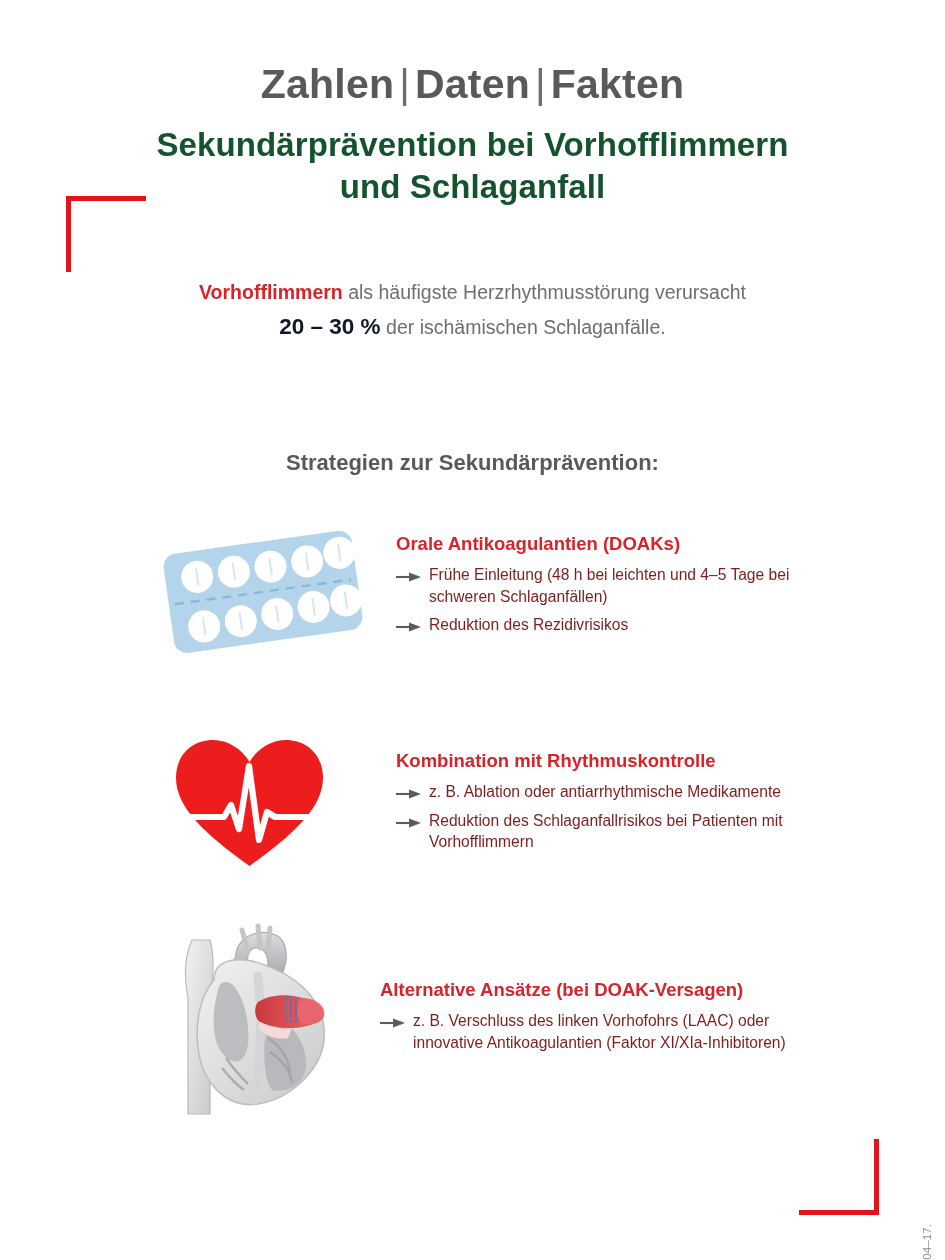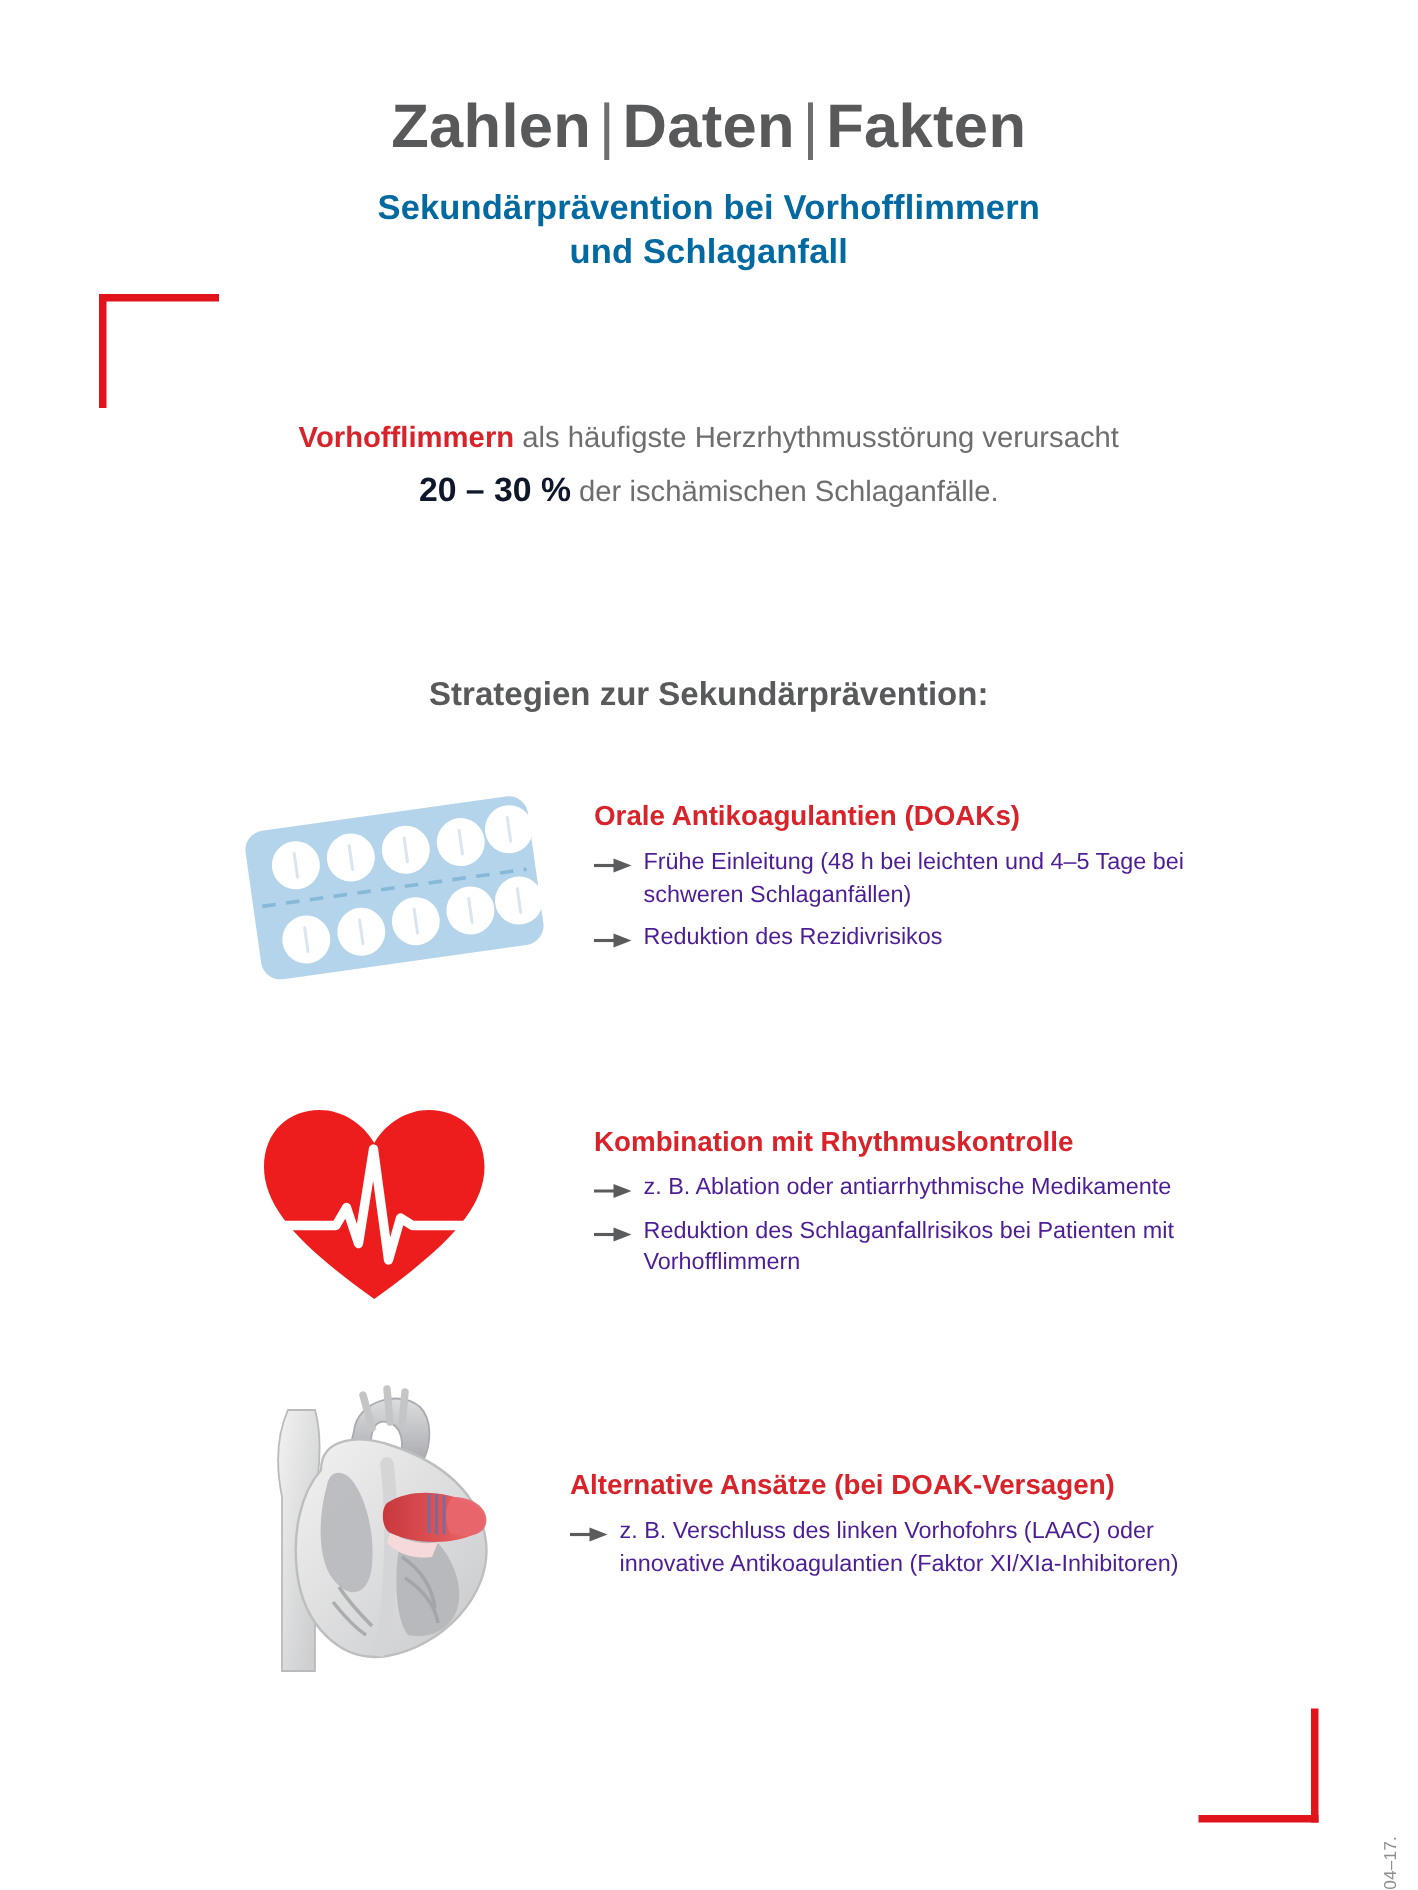--- a/index.html
+++ b/index.html
@@ -55,23 +55,23 @@
     line-height: 1.12;
     margin: 16px;
   }
   .title-main .pipe {
     font-weight: normal;
     color: #6d6e70;
     padding: 0 5px;
   }
   .title-sub {
     margin: 14px 0 0 0;
-    font-size: 23px;
-    font-weight: bold;
-    color: #0369a1;
+    font-size: 33px;
+    font-weight: bold;
+    color: #14532d;
     line-height: 1.27;
     letter-spacing: 0.1px;
   }
 
   
   .intro {
     position: absolute;
     left: 0;
     right: 0;
     top: 277px;
@@ -125,21 +125,21 @@
   .bullet:last-child { margin-bottom: 0; }
   .arrow-icon {
     flex: 0 0 auto;
     width: 26px;
     margin-top: 8px;
     margin-right: 7px;
   }
   .arrow-icon svg { display: block; }
   .bullet-text {
     font-size: 15.6px;
-    color: #4c1d95;
+    color: #7f1d1d;
     line-height: 1.38;
   }
 
   
   #block-doak     { left: 0; top: 512px; width: 812px; height: 170px; }
   #block-doak .icon-slot { left: 148px; top: 12px; }
   #block-doak .text-slot { left: 396px; top: 20px; width: 420px; }
 
   #block-rhythm   { left: 0; top: 726px; width: 945px; height: 180px; }
   #block-rhythm .icon-slot { left: 172px; top: 6px; }

